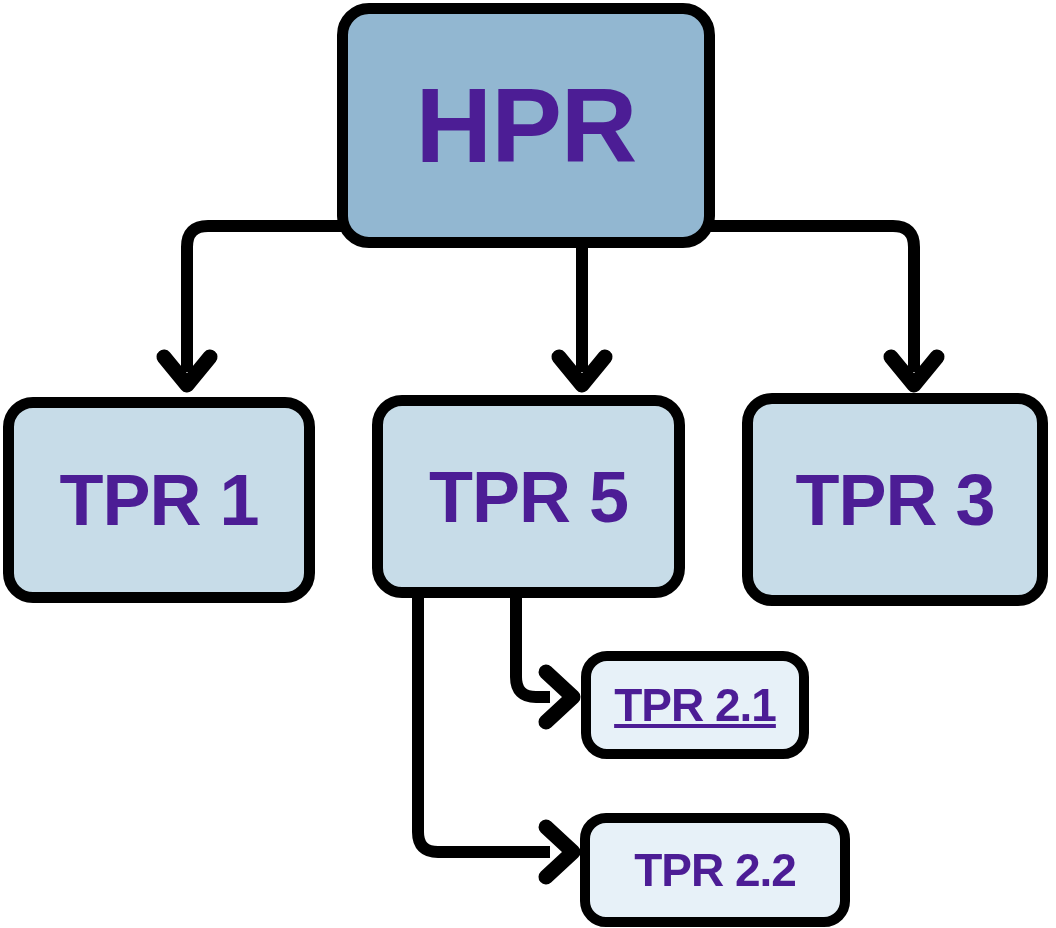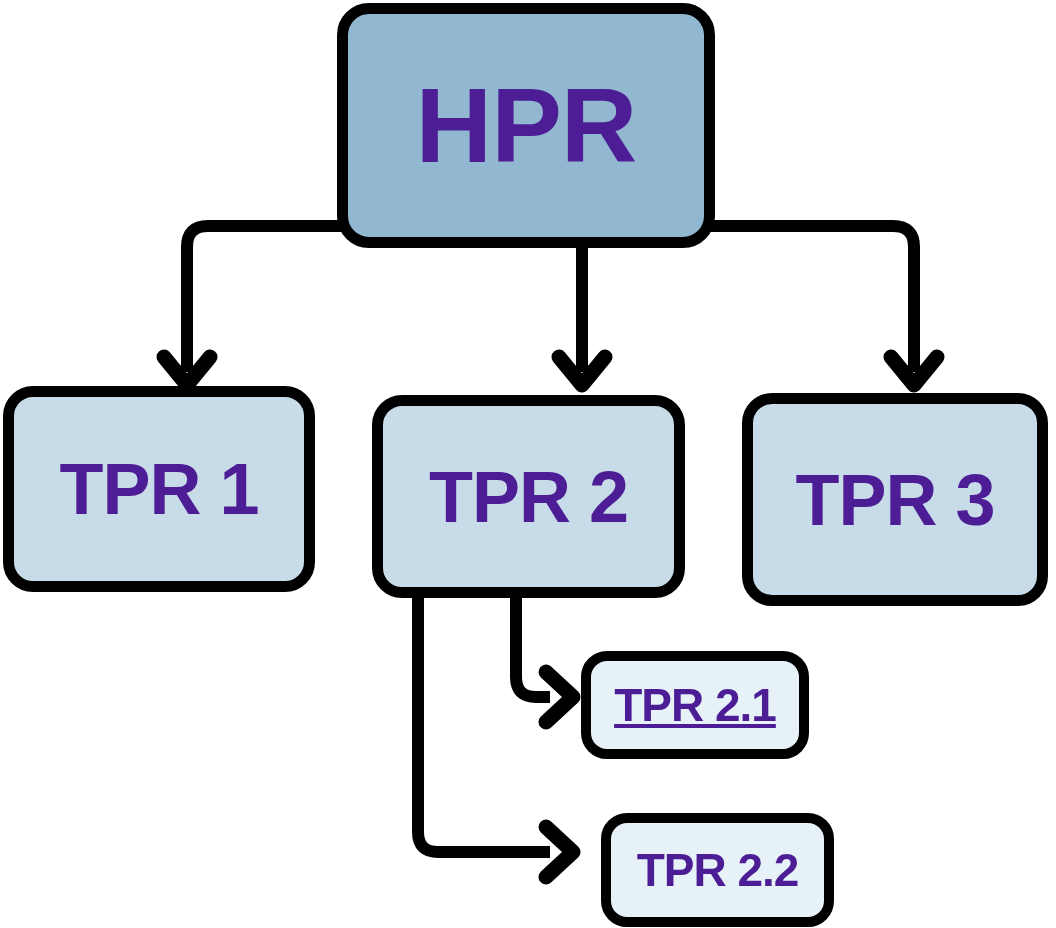--- a/index.html
+++ b/index.html
@@ -32,31 +32,31 @@
     width: 378px; height: 245px;
     background: #92b7d1;
     border-radius: 32px;
     font-size: 106px;
   }
   .node-child {
     background: #c7dce8;
     border-radius: 30px;
     font-size: 72px;
   }
-  #node-tpr-1 { left: 3px;   top: 386px; width: 312px; height: 206px; }
+  #node-tpr-1 { left: 3px;   top: 397px; width: 312px; height: 206px; }
   #node-tpr-2 { left: 372px; top: 395px; width: 313px; height: 203px; }
   #node-tpr-3 { left: 742px; top: 393px; width: 306px; height: 213px; }
   .node-grandchild {
     background: #e7f1f8;
     border: 10px solid #000000;
     border-radius: 26px;
     font-size: 46px;
   }
   #node-tpr-2-1 { left: 581px; top: 651px; width: 228px; height: 108px; text-decoration: underline; }
-  #node-tpr-2-2 { left: 601px; top: 813px; width: 233px; height: 114px; }
+  #node-tpr-2-2 { left: 580px; top: 813px; width: 270px; height: 114px; }
   #edges {
     position: absolute;
     left: 0; top: 0;
     width: 1056px;
     height: 928px;
     pointer-events: none;
   }
   #edges path {
     fill: none;
     stroke: #000000;
@@ -102,21 +102,21 @@
 
   <div class="node node-root" id="node-hpr">
     <span>HPR</span>
   </div>
 
   <div class="node node-child" id="node-tpr-1">
     <span>TPR 1</span>
   </div>
 
   <div class="node node-child" id="node-tpr-2">
-    <span>TPR 2</span>
+    <span>TPR 5</span>
   </div>
 
   <div class="node node-child" id="node-tpr-3">
     <span>TPR 3</span>
   </div>
 
   <div class="node node-grandchild" id="node-tpr-2-1">
     <span>TPR 2.1</span>
   </div>
 

